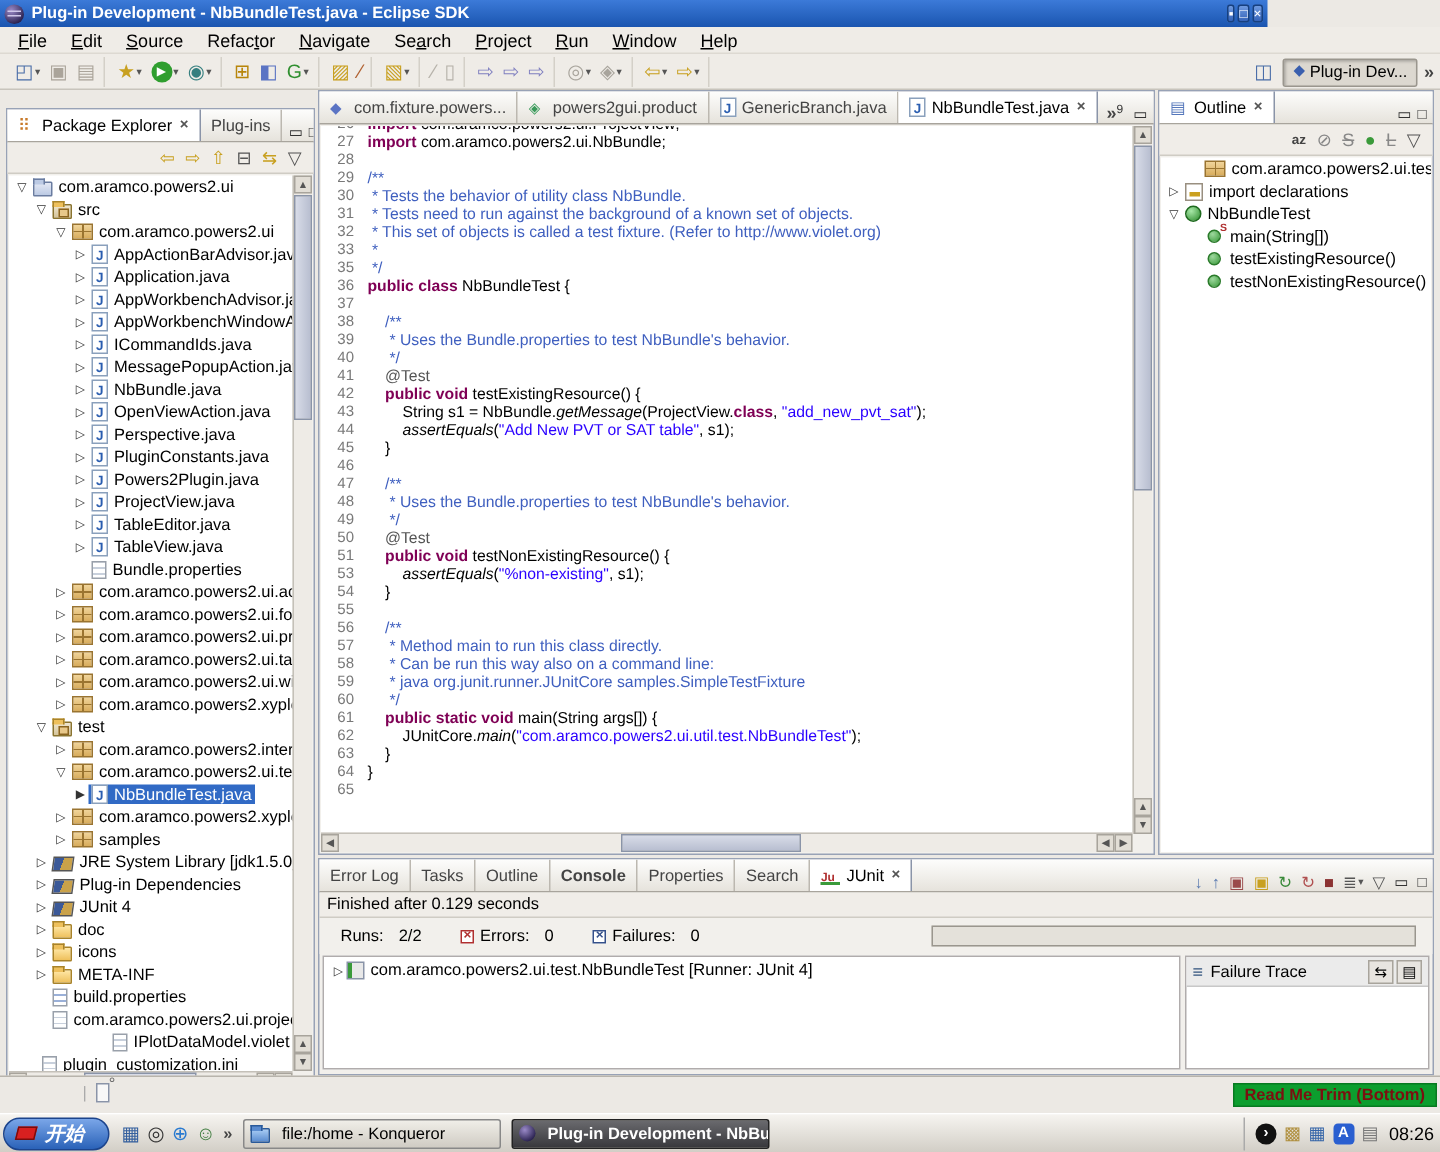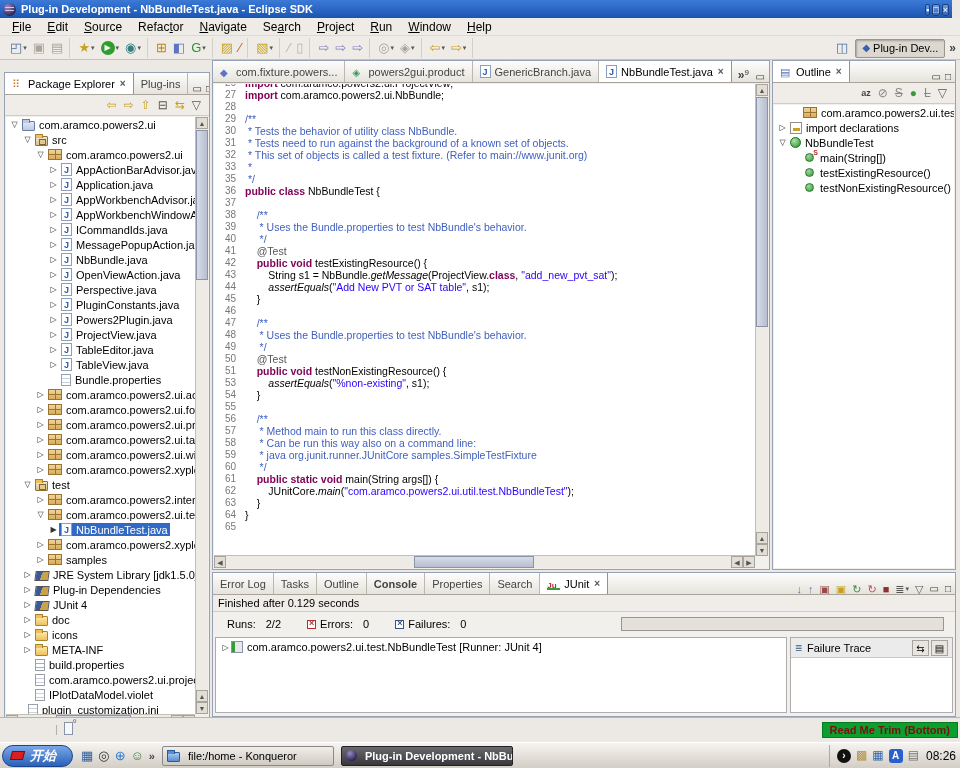--- a/index.html
+++ b/index.html
@@ -1,20 +1,20 @@
 <!DOCTYPE html>
 <html><head>
 <meta charset="utf-8">
 <style>
 *{margin:0;padding:0;box-sizing:border-box}
 html,body{width:960px;height:768px}
 body{position:relative;font-family:"Liberation Sans",sans-serif;font-size:11px;color:#000;background:#ece9e4;overflow:hidden}
 
 
-#titlebar{position:absolute;left:0;top:0;width:952px;height:18px;background:linear-gradient(to bottom,#3c7ad8,#1a55b0);display:flex;align-items:center;padding:0 3px;color:#fff}
+#titlebar{position:absolute;left:0;top:0;width:845px;height:18px;background:linear-gradient(to bottom,#3c7ad8,#1a55b0);display:flex;align-items:center;padding:0 3px;color:#fff}
 #title-icon{width:13px;height:13px;border-radius:50%;background:radial-gradient(circle at 35% 30%,#9a8ac8,#2a2250 75%);margin-right:5px;position:relative;flex:none}
 #title-icon::after{content:"";position:absolute;left:2px;right:2px;top:4px;height:1px;background:#cfc8ea;box-shadow:0 3px 0 #cfc8ea}
 #title-text{font-weight:bold;font-size:11px;flex:1;white-space:nowrap;overflow:hidden}
 .winbtn{width:16px;height:14px;margin-left:2px;background:linear-gradient(#6f9ae0,#3563b8);border:1px solid #17407f;color:#fff;font-size:9px;line-height:12px;text-align:center;border-radius:2px}
 
 
 #menubar{position:absolute;top:18px;left:0;width:960px;height:18px;background:#efece7;display:flex;align-items:center;padding-left:4px;font-size:12px;border-bottom:1px solid #ddd9d2}
 .menu-item{padding:1px 8px;white-space:nowrap}
 #main-toolbar{position:absolute;top:36px;left:0;width:960px;height:24px;background:#efece7;border-bottom:1px solid #c8c4bc;display:flex;align-items:center;padding-left:4px}
 .tb-group{display:flex;align-items:center;height:20px;padding:0 3px;border-right:1px solid #d4d0c8;margin-right:2px}
@@ -573,21 +573,21 @@
           <span class="tlabel">build.properties</span>
         </span>
       </div>
       <div class="trow" style="padding-left: 16px;">
         <span class="exp"></span>
         <span class="hlwrap">
           <span class="ti ic-file"></span>
           <span class="tlabel">com.aramco.powers2.ui.project.moc</span>
         </span>
       </div>
-      <div class="trow" style="padding-left: 16px;">
+      <div class="trow" style="padding-left: 16px; justify-content: flex-end;">
         <span class="exp"></span>
         <span class="hlwrap">
           <span class="ti ic-file"></span>
           <span class="tlabel">IPlotDataModel.violet</span>
         </span>
       </div>
       <div class="trow" style="padding-left: 9px;">
         <span class="exp"></span>
         <span class="hlwrap">
           <span class="ti ic-file"></span>
@@ -637,21 +637,21 @@
       </span>
     </div>
   <div id="code-wrap">
       <div id="code">
         <div class="cline clip"><span class="lnum">26</span><span class="ltext"><span class="tk-k">import</span><span class="tk-t"> com.aramco.powers2.ui.ProjectView;</span></span></div>
         <div class="cline"><span class="lnum">27</span><span class="ltext"><span class="tk-k">import</span><span class="tk-t"> com.aramco.powers2.ui.NbBundle;</span></span></div>
         <div class="cline"><span class="lnum">28</span><span class="ltext"></span></div>
         <div class="cline"><span class="lnum">29</span><span class="ltext"><span class="tk-c">/**</span></span></div>
         <div class="cline"><span class="lnum">30</span><span class="ltext"><span class="tk-c"> * Tests the behavior of utility class NbBundle.</span></span></div>
         <div class="cline"><span class="lnum">31</span><span class="ltext"><span class="tk-c"> * Tests need to run against the background of a known set of objects.</span></span></div>
-        <div class="cline"><span class="lnum">32</span><span class="ltext"><span class="tk-c"> * This set of objects is called a test fixture. (Refer to main://www.junit.org)</span></span></div>
+        <div class="cline"><span class="lnum">32</span><span class="ltext"><span class="tk-c"> * This set of objects is called a test fixture. (Refer to http://www.violet.org)</span></span></div>
         <div class="cline"><span class="lnum">33</span><span class="ltext"><span class="tk-c"> *</span></span></div>
         <div class="cline"><span class="lnum">35</span><span class="ltext"><span class="tk-c"> */</span></span></div>
         <div class="cline"><span class="lnum">36</span><span class="ltext"><span class="tk-k">public class</span><span class="tk-t"> NbBundleTest {</span></span></div>
         <div class="cline"><span class="lnum">37</span><span class="ltext"></span></div>
         <div class="cline"><span class="lnum">38</span><span class="ltext"><span class="tk-c">    /**</span></span></div>
         <div class="cline"><span class="lnum">39</span><span class="ltext"><span class="tk-c">     * Uses the Bundle.properties to test NbBundle's behavior.</span></span></div>
         <div class="cline"><span class="lnum">40</span><span class="ltext"><span class="tk-c">     */</span></span></div>
         <div class="cline"><span class="lnum">41</span><span class="ltext"><span class="tk-t">    </span><span class="tk-a">@Test</span></span></div>
         <div class="cline"><span class="lnum">42</span><span class="ltext"><span class="tk-t">    </span><span class="tk-k">public void</span><span class="tk-t"> testExistingResource() {</span></span></div>
         <div class="cline"><span class="lnum">43</span><span class="ltext"><span class="tk-t">        String s1 = NbBundle.</span><span class="tk-i">getMessage</span><span class="tk-t">(ProjectView.</span><span class="tk-k">class</span><span class="tk-t">, </span><span class="tk-s">"add_new_pvt_sat"</span><span class="tk-t">);</span></span></div>

